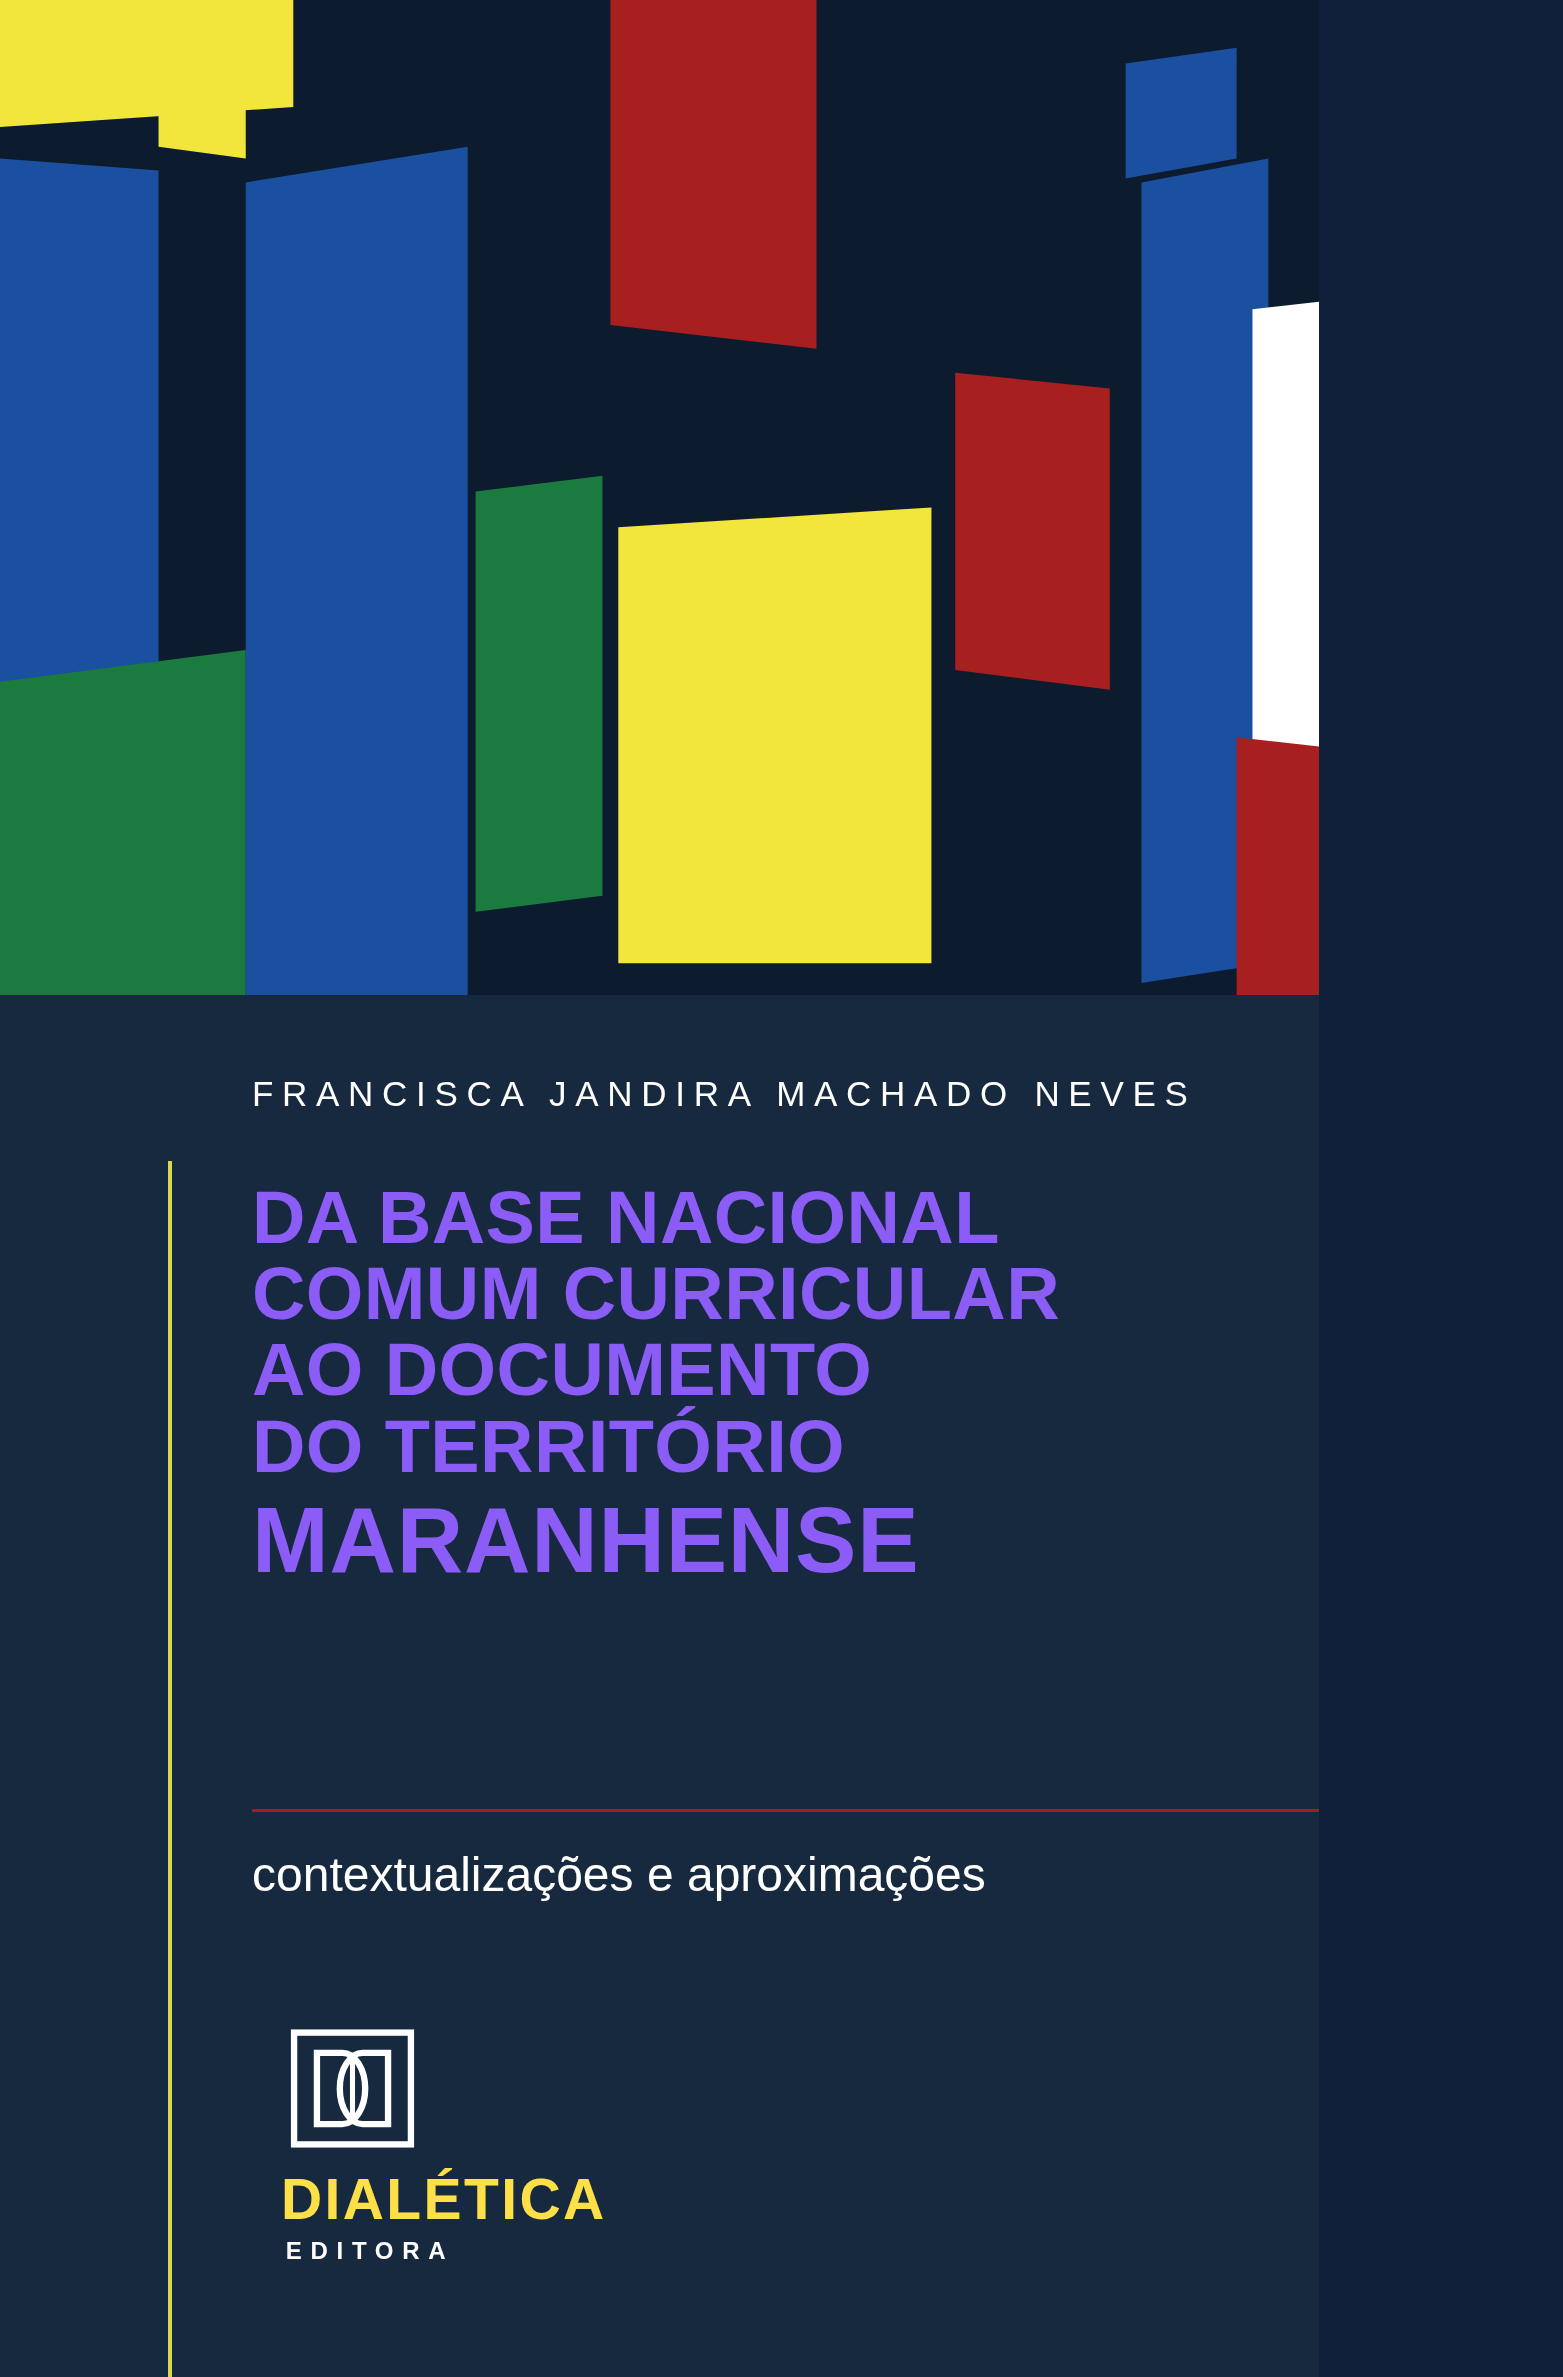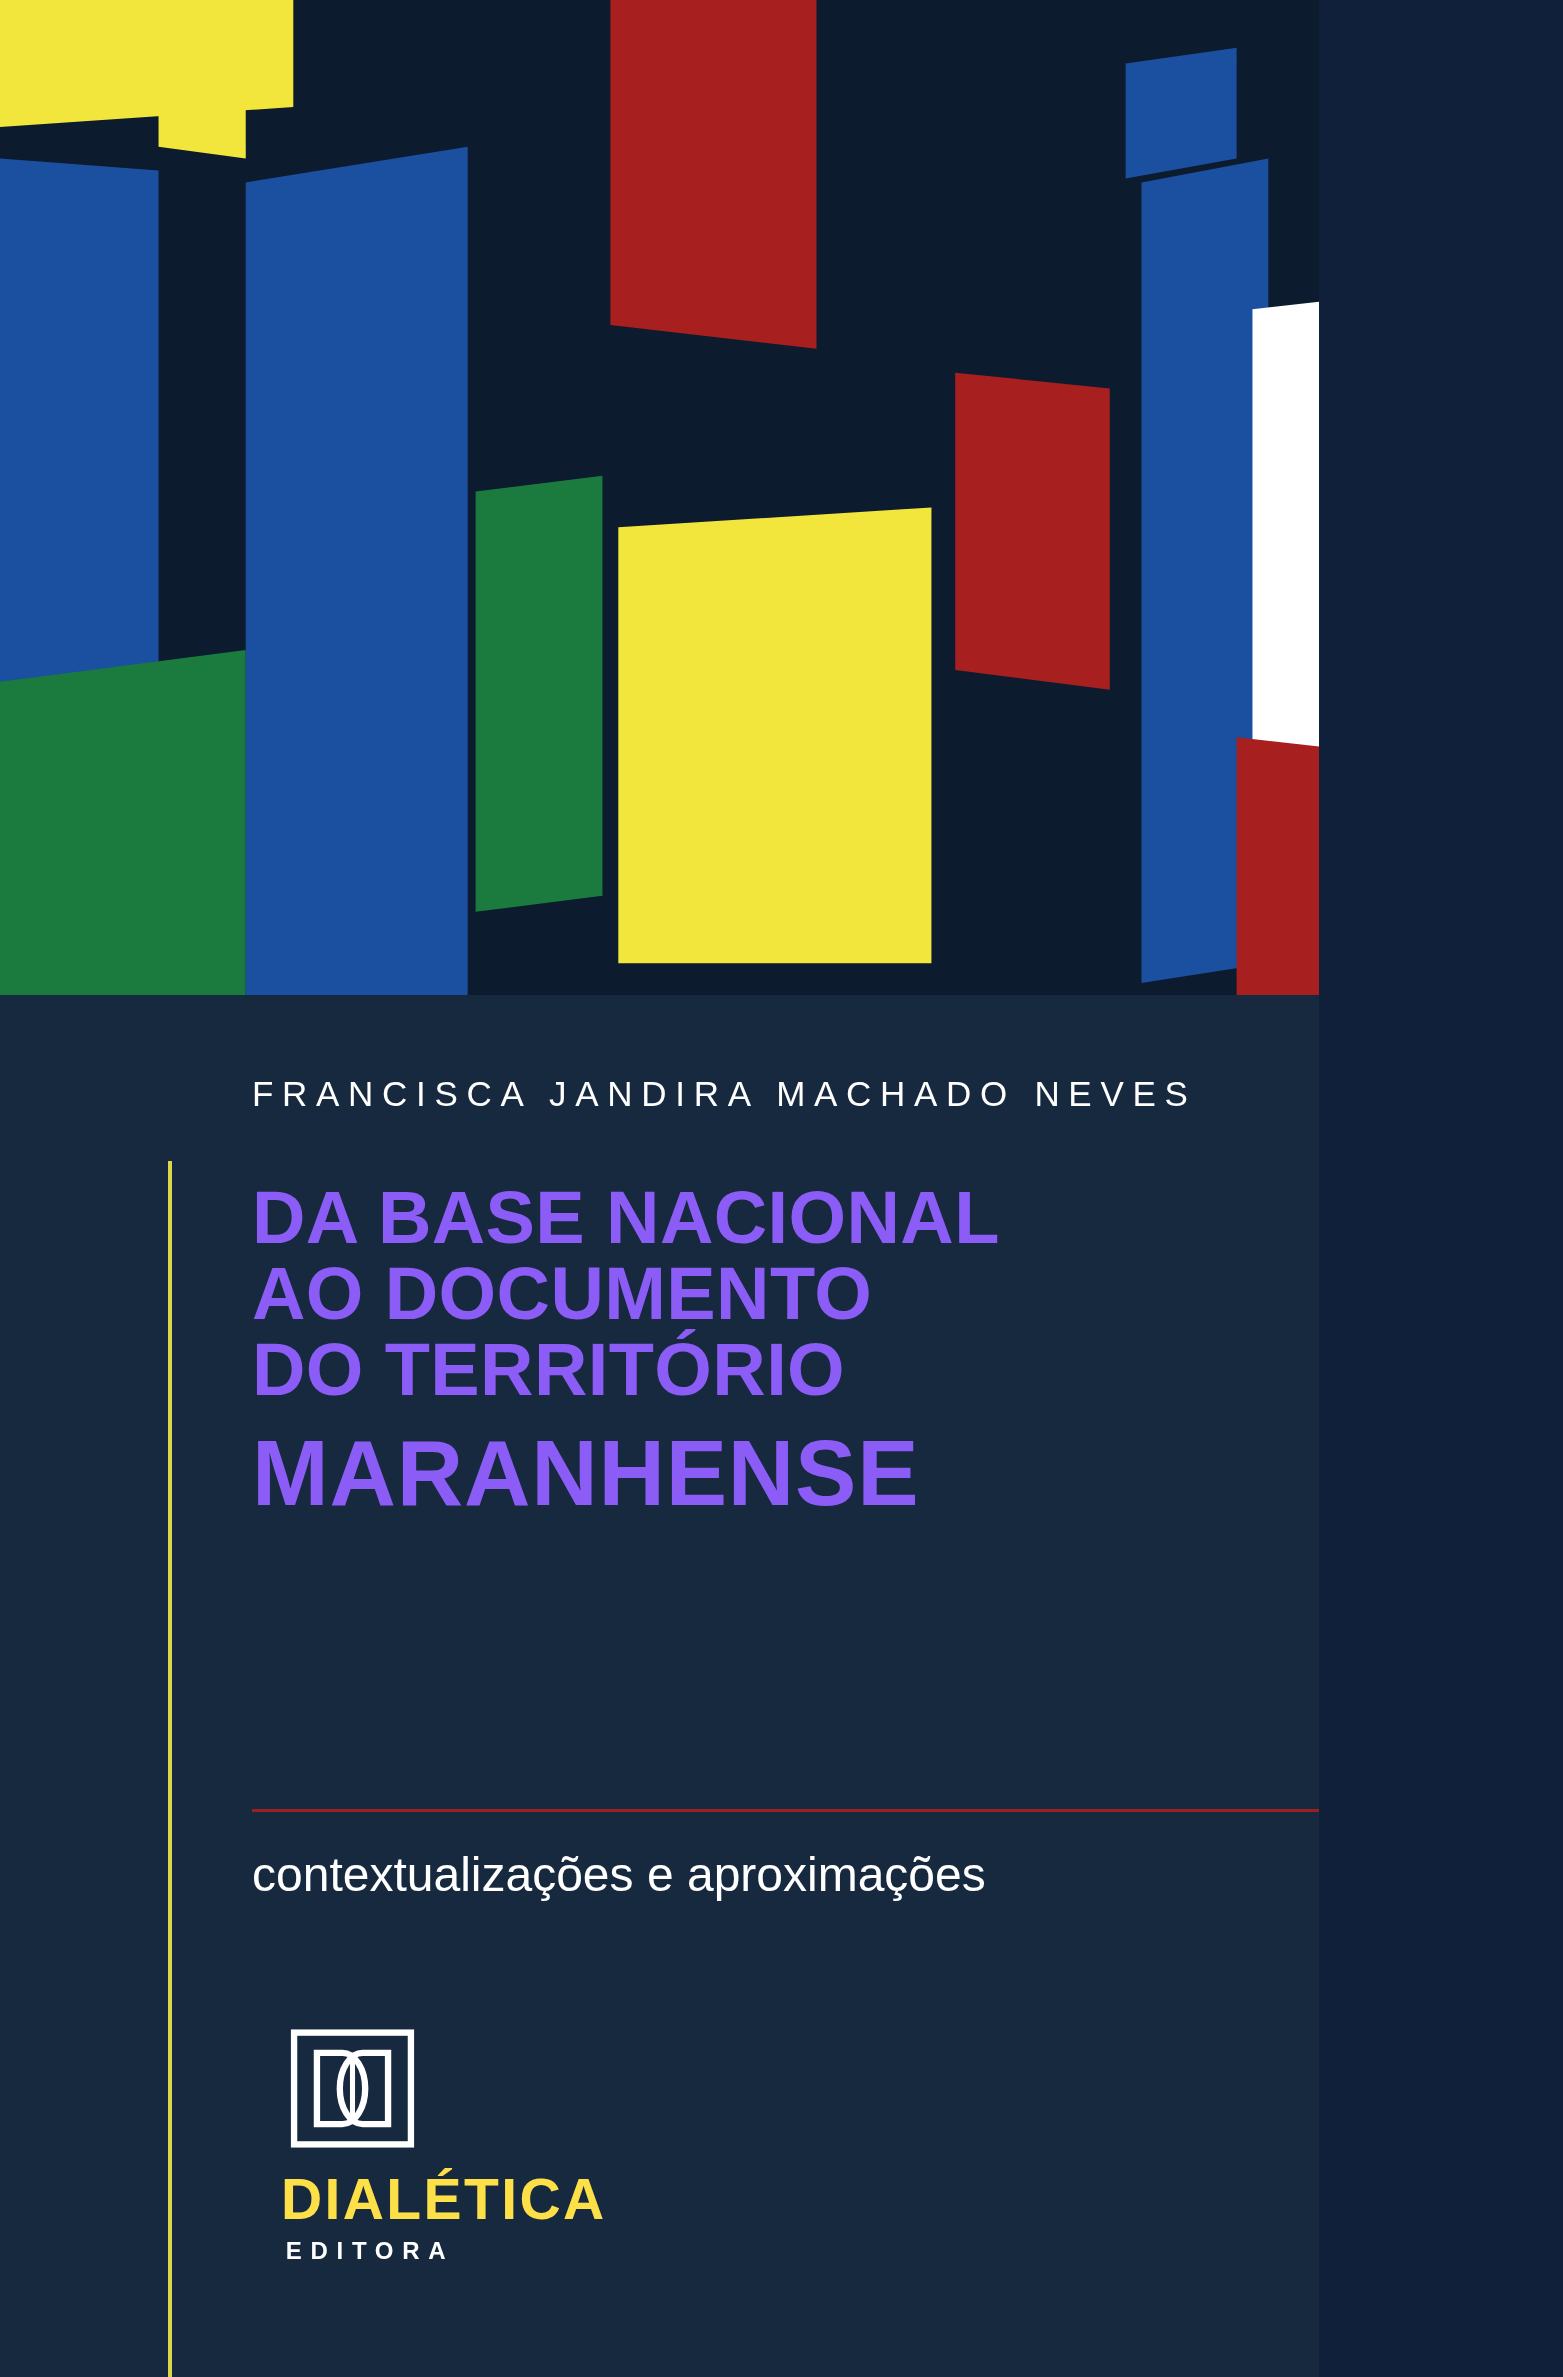--- a/index.html
+++ b/index.html
@@ -73,21 +73,21 @@
     text-transform: uppercase;
   }
   .title .line {
     display: block;
   }
   .title .emph {
     font-size: 92px;
     font-weight: 700;
     letter-spacing: 0.8px;
     display: block;
-    margin-top: 17px;
+    margin-top: 8px;
   }
   .red-rule {
     position: absolute;
     left: 252px;
     top: 1809px;
     width: 1121px;
     height: 3.2px;
     background: #9e1f1f;
   }
   .subtitle {
@@ -169,20 +169,21 @@
   </div>
 
   <div class="lower"></div>
 
   <div class="yellow-rule"></div>
 
   <div class="author">FRANCISCA JANDIRA MACHADO NEVES</div>
 
   <div class="title">
     <span class="line">DA BASE NACIONAL</span>
+    <span class="line">COMUM CURRICULAR</span>
     <span class="line">AO DOCUMENTO</span>
     <span class="line">DO TERRITÓRIO</span>
     <span class="emph">MARANHENSE</span>
   </div>
 
   <div class="red-rule"></div>
 
   <div class="subtitle">contextualizações e aproximações</div>
 
   <div class="logo-block">

